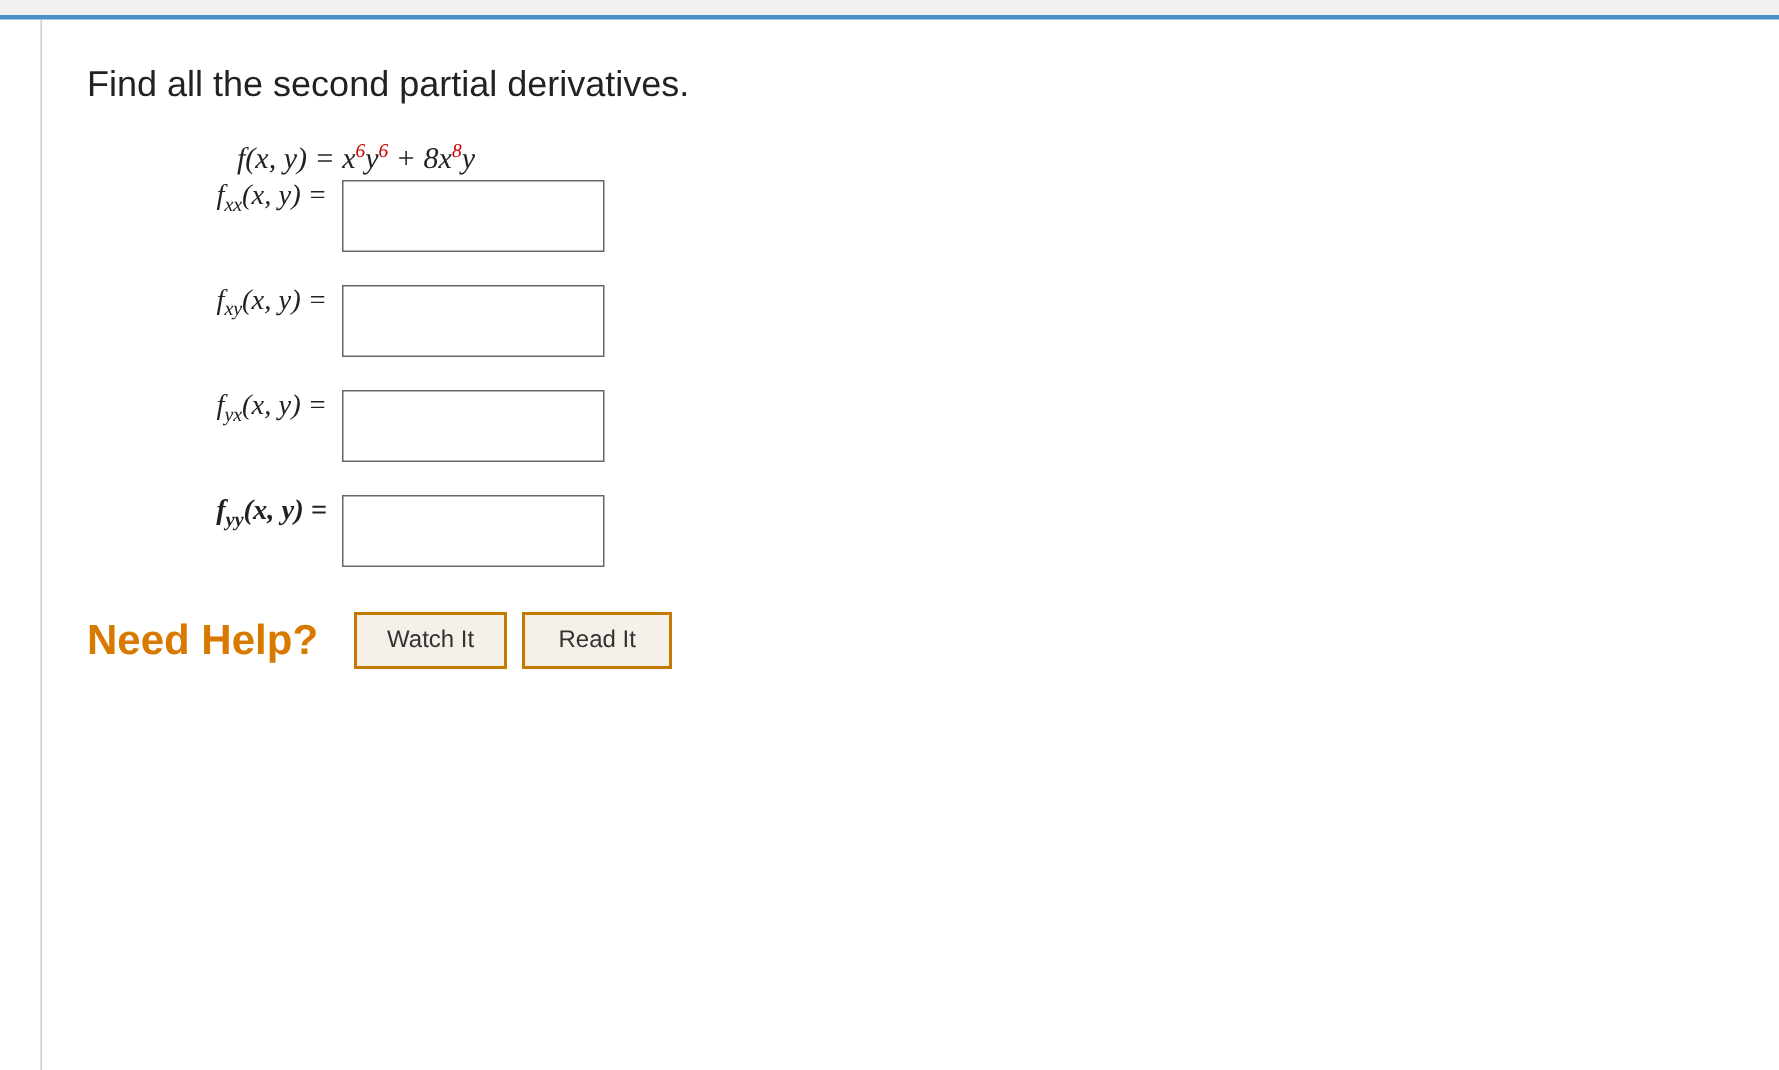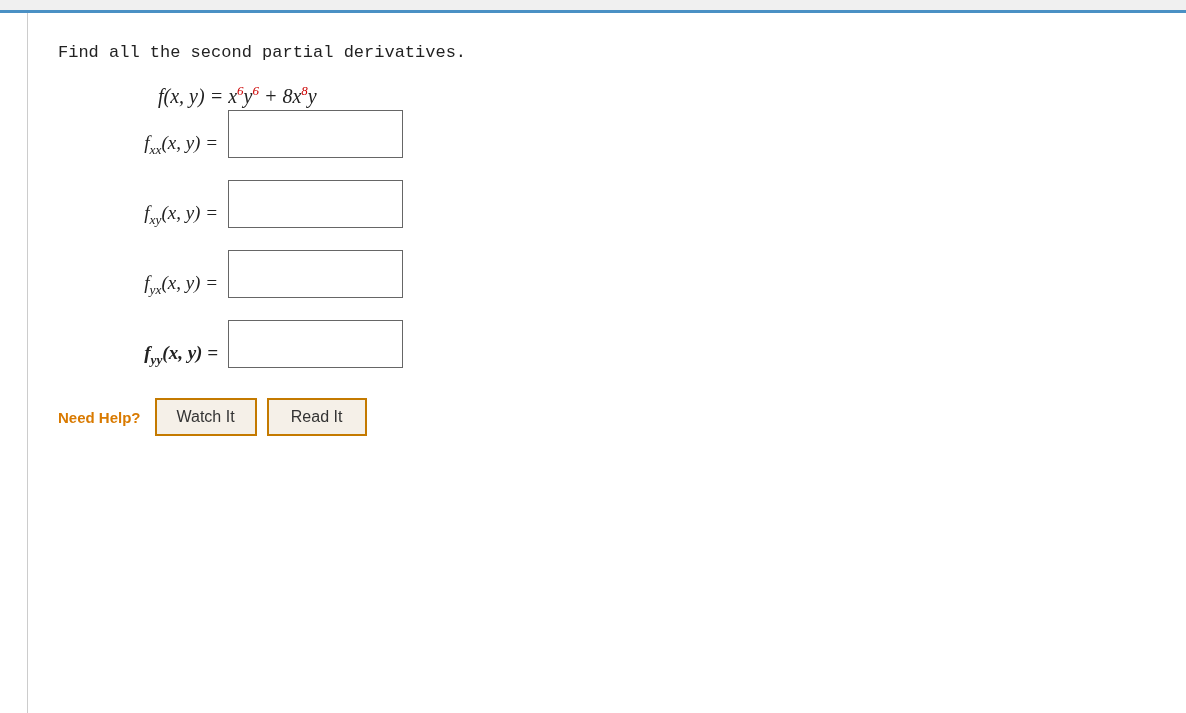--- a/index.html
+++ b/index.html
@@ -31,22 +31,22 @@
       border-right: 1px solid #ccc;
       flex-shrink: 0;
     }
 
     .content-area {
       flex: 1;
       padding: 30px 40px 40px 30px;
     }
 
     .problem-title {
-      font-size: 17px;
-      font-family: Liberation Mono, monospace;
+      font-size: 24px;
+      font-family: Liberation Sans, sans-serif;
       color: #222;
       font-weight: normal;
       margin-bottom: 20px;
     }
 
     .function-display {
       font-style: italic;
       font-size: 20px;
       color: #222;
       margin-left: 100px;
@@ -57,21 +57,21 @@
       color: #cc0000;
     }
 
     sup {
       font-size: 0.65em;
       vertical-align: super;
     }
 
     .derivative-row {
       display: flex;
-      align-items: flex-end;
+      align-items: flex-start;
       margin-bottom: 22px;
     }
 
     .derivative-label {
       font-style: italic;
       font-size: 19px;
       color: #222;
       min-width: 170px;
       text-align: right;
       padding-right: 10px;
@@ -88,25 +88,25 @@
     }
 
     .help-row {
       display: flex;
       align-items: center;
       margin-top: 30px;
       gap: 10px;
     }
 
     .need-help-label {
-      font-size: 15px;
+      font-size: 28px;
       color: #d97a00;
       font-weight: bold;
       font-family: Arial, Helvetica, sans-serif;
-      margin-right: 4px;
+      margin-right: 14px;
       text-align: center;
     }
 
     .help-button {
       background: #f5f0e8;
       border: 2px solid #c47a00;
       color: #333;
       font-size: 16px;
       font-family: Arial, Helvetica, sans-serif;
       font-weight: normal;

